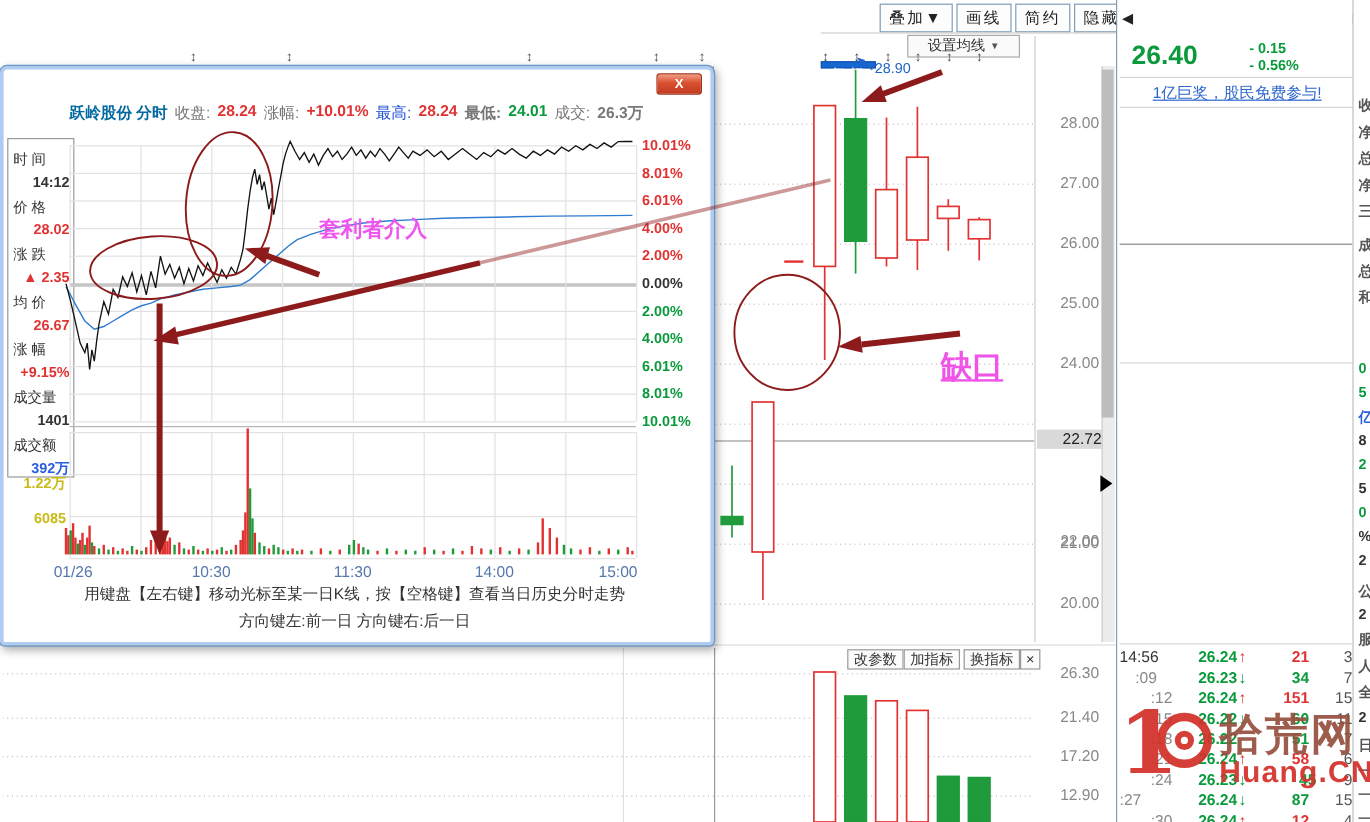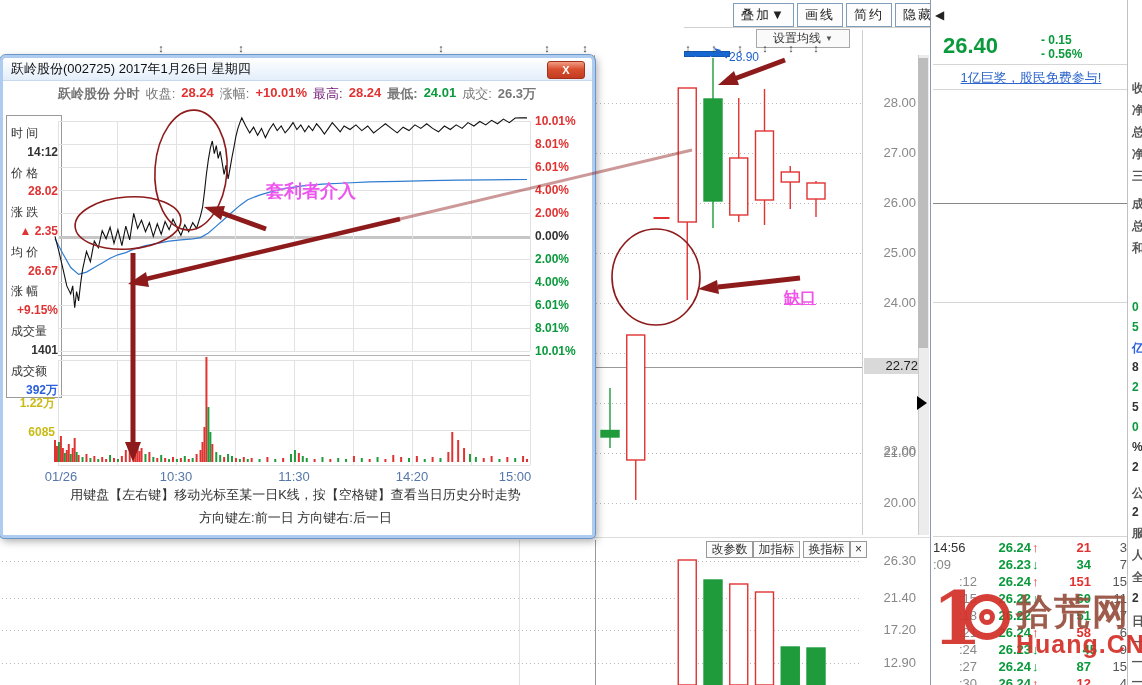--- a/index.html
+++ b/index.html
@@ -114,21 +114,21 @@
     <div class="abs" style="left:2px;top:203px;width:196px;height:1px;background:#888;"></div>
     <div class="abs" style="left:2px;top:302px;width:196px;height:1px;background:#d5d5d5;"></div>
     <div id="statrows"></div>
     <div class="abs" style="left:2px;top:536px;width:196px;height:1px;background:#d5d5d5;"></div>
     <div id="tickrows" class="abs" style="left:0;top:538px;width:200px;height:147px;overflow:hidden;">
         <div style="position: absolute; left: 2px; top: 2px; width: 44px; text-align: left; color: rgb(51, 51, 51);">14:56</div>
         <div style="position: absolute; left: 56px; top: 2px; width: 44px; text-align: right; font-weight: bold; color: rgb(10, 154, 60);">26.24</div>
         <div style="position: absolute; left: 101px; top: 2px; width: 12px; font-weight: bold; color: rgb(225, 50, 50);">↑</div>
         <div style="position: absolute; left: 114px; top: 2px; width: 46px; text-align: right; font-weight: bold; color: rgb(225, 50, 50);">21</div>
         <div style="position: absolute; left: 164px; top: 2px; width: 32px; text-align: right; color: rgb(85, 85, 85);">3</div>
-        <div style="position: absolute; left: 2px; top: 19px; width: 44px; text-align: left; color: rgb(136, 136, 136);">:09</div>
+        <div style="position: absolute; left: 2px; top: 19px; width: 44px; text-align: center; color: rgb(136, 136, 136);">:09</div>
         <div style="position: absolute; left: 56px; top: 19px; width: 44px; text-align: right; font-weight: bold; color: rgb(10, 154, 60);">26.23</div>
         <div style="position: absolute; left: 101px; top: 19px; width: 12px; font-weight: bold; color: rgb(10, 154, 60);">↓</div>
         <div style="position: absolute; left: 114px; top: 19px; width: 46px; text-align: right; font-weight: bold; color: rgb(10, 154, 60);">34</div>
         <div style="position: absolute; left: 164px; top: 19px; width: 32px; text-align: right; color: rgb(85, 85, 85);">7</div>
         <div style="position: absolute; left: 2px; top: 36px; width: 44px; text-align: right; color: rgb(136, 136, 136);">:12</div>
         <div style="position: absolute; left: 56px; top: 36px; width: 44px; text-align: right; font-weight: bold; color: rgb(10, 154, 60);">26.24</div>
         <div style="position: absolute; left: 101px; top: 36px; width: 12px; font-weight: bold; color: rgb(225, 50, 50);">↑</div>
         <div style="position: absolute; left: 114px; top: 36px; width: 46px; text-align: right; font-weight: bold; color: rgb(225, 50, 50);">151</div>
         <div style="position: absolute; left: 164px; top: 36px; width: 32px; text-align: right; color: rgb(85, 85, 85);">15</div>
         <div style="position: absolute; left: 2px; top: 53px; width: 44px; text-align: right; color: rgb(136, 136, 136);">:15</div>
@@ -144,21 +144,21 @@
         <div style="position: absolute; left: 2px; top: 87px; width: 44px; text-align: right; color: rgb(136, 136, 136);">:21</div>
         <div style="position: absolute; left: 56px; top: 87px; width: 44px; text-align: right; font-weight: bold; color: rgb(10, 154, 60);">26.24</div>
         <div style="position: absolute; left: 101px; top: 87px; width: 12px; font-weight: bold; color: rgb(225, 50, 50);">↑</div>
         <div style="position: absolute; left: 114px; top: 87px; width: 46px; text-align: right; font-weight: bold; color: rgb(225, 50, 50);">58</div>
         <div style="position: absolute; left: 164px; top: 87px; width: 32px; text-align: right; color: rgb(85, 85, 85);">6</div>
         <div style="position: absolute; left: 2px; top: 104px; width: 44px; text-align: right; color: rgb(136, 136, 136);">:24</div>
         <div style="position: absolute; left: 56px; top: 104px; width: 44px; text-align: right; font-weight: bold; color: rgb(10, 154, 60);">26.23</div>
         <div style="position: absolute; left: 101px; top: 104px; width: 12px; font-weight: bold; color: rgb(10, 154, 60);">↓</div>
         <div style="position: absolute; left: 114px; top: 104px; width: 52px; text-align: right; font-weight: bold; color: rgb(10, 154, 60);">45</div>
         <div style="position: absolute; left: 164px; top: 104px; width: 32px; text-align: right; color: rgb(85, 85, 85);">9</div>
-        <div style="position: absolute; left: 2px; top: 121px; width: 44px; text-align: right; color: rgb(136, 136, 136);">:27</div>
+        <div style="position: absolute; left: 2px; top: 121px; width: 44px; text-align: left; color: rgb(136, 136, 136);">:27</div>
         <div style="position: absolute; left: 56px; top: 121px; width: 44px; text-align: right; font-weight: bold; color: rgb(10, 154, 60);">26.24</div>
         <div style="position: absolute; left: 101px; top: 121px; width: 12px; font-weight: bold; color: rgb(10, 154, 60);">↓</div>
         <div style="position: absolute; left: 114px; top: 121px; width: 46px; text-align: right; font-weight: bold; color: rgb(10, 154, 60);">87</div>
         <div style="position: absolute; left: 164px; top: 121px; width: 32px; text-align: right; color: rgb(85, 85, 85);">15</div>
         <div style="position: absolute; left: 2px; top: 138px; width: 44px; text-align: right; color: rgb(136, 136, 136);">:30</div>
         <div style="position: absolute; left: 56px; top: 138px; width: 44px; text-align: right; font-weight: bold; color: rgb(10, 154, 60);">26.24</div>
         <div style="position: absolute; left: 101px; top: 138px; width: 12px; font-weight: bold; color: rgb(225, 50, 50);">↑</div>
         <div style="position: absolute; left: 114px; top: 138px; width: 46px; text-align: right; font-weight: bold; color: rgb(225, 50, 50);">12</div>
         <div style="position: absolute; left: 164px; top: 138px; width: 32px; text-align: right; color: rgb(85, 85, 85);">4</div>
       </div>
@@ -188,31 +188,28 @@
       <div style="position: absolute; left: 4px; top: 547px; font-size: 12px; color: rgb(85, 85, 85); font-weight: bold; white-space: nowrap;">人</div>
       <div style="position: absolute; left: 4px; top: 569px; font-size: 12px; color: rgb(85, 85, 85); font-weight: bold; white-space: nowrap;">全</div>
       <div style="position: absolute; left: 4px; top: 591px; font-size: 12px; color: rgb(51, 51, 51); font-weight: bold; white-space: nowrap;">2</div>
       <div style="position: absolute; left: 4px; top: 613px; font-size: 12px; color: rgb(85, 85, 85); font-weight: bold; white-space: nowrap;">日</div>
       <div style="position: absolute; left: 4px; top: 634px; font-size: 12px; color: rgb(85, 85, 85); font-weight: bold; white-space: nowrap;">—</div>
       <div style="position: absolute; left: 4px; top: 654px; font-size: 12px; color: rgb(85, 85, 85); font-weight: bold; white-space: nowrap;">—</div>
       <div style="position: absolute; left: 4px; top: 674px; font-size: 12px; color: rgb(85, 85, 85); font-weight: bold; white-space: nowrap;">—</div>
     </div>
 
   <div id="popup" class="abs">
-    <div id="popup-title">
-      <span>跃岭股份(002725) 2017年1月26日 星期四</span>
-    </div>
     <div id="popup-close">X</div>
     <div id="popup-stats">
-        <span style="color: #737373; font-weight: bold;">跃岭股份 分时</span>
+        <span style="color: #0369a1; font-weight: bold;">跃岭股份 分时</span>
         <span style="color: rgb(119, 119, 119); font-weight: normal;">收盘:</span>
         <span style="color: rgb(225, 50, 50); font-weight: bold;">28.24</span>
         <span style="color: rgb(119, 119, 119); font-weight: normal;">涨幅: </span>
         <span style="color: rgb(225, 50, 50); font-weight: bold;">+10.01%</span>
-        <span style="color: #701a75; font-weight: normal;">最高: </span>
+        <span style="color: #1d4ed8; font-weight: normal;">最高: </span>
         <span style="color: rgb(225, 50, 50); font-weight: bold;">28.24</span>
         <span style="color: rgb(119, 119, 119); font-weight: bold;">最低: </span>
         <span style="color: rgb(10, 154, 60); font-weight: bold;">24.01</span>
         <span style="color: rgb(119, 119, 119); font-weight: normal;">成交:</span>
         <span style="color: rgb(119, 119, 119); font-weight: bold;">26.3万</span>
       </div>
     <div id="info-box">
         <div class="irow" style="position: absolute; top: 9px; color: rgb(51, 51, 51); left: 4px;">时 间</div>
         <div class="irow" style="position: absolute; top: 28.8px; color: rgb(51, 51, 51); right: 3px; text-align: right; font-weight: bold; left: auto; width: 48px;">14:12</div>
         <div class="irow" style="position: absolute; top: 48.6px; color: rgb(51, 51, 51); left: 4px;">价 格</div>
@@ -274,21 +271,21 @@
         <div style="position: absolute; left: 532px; top: 194px; font-size: 12px; font-weight: bold; color: rgb(10, 154, 60);">2.00%</div>
         <div style="position: absolute; left: 532px; top: 217px; font-size: 12px; font-weight: bold; color: rgb(10, 154, 60);">4.00%</div>
         <div style="position: absolute; left: 532px; top: 240px; font-size: 12px; font-weight: bold; color: rgb(10, 154, 60);">6.01%</div>
         <div style="position: absolute; left: 532px; top: 263px; font-size: 12px; font-weight: bold; color: rgb(10, 154, 60);">8.01%</div>
         <div style="position: absolute; left: 532px; top: 286px; font-size: 12px; font-weight: bold; color: rgb(10, 154, 60);">10.01%</div>
       </div>
     <div id="popup-times">
         <div style="position: absolute; left: 30px; top: 411px; width: 56px; text-align: center; color: rgb(85, 119, 170); font-size: 13px;">01/26</div>
         <div style="position: absolute; left: 145px; top: 411px; width: 56px; text-align: center; color: rgb(85, 119, 170); font-size: 13px;">10:30</div>
         <div style="position: absolute; left: 263px; top: 411px; width: 56px; text-align: center; color: rgb(85, 119, 170); font-size: 13px;">11:30</div>
-        <div style="position: absolute; left: 381px; top: 411px; width: 56px; text-align: center; color: rgb(85, 119, 170); font-size: 13px;">14:20</div>
+        <div style="position: absolute; left: 381px; top: 411px; width: 56px; text-align: center; color: rgb(85, 119, 170); font-size: 13px;">14:00</div>
         <div style="position: absolute; left: 484px; top: 411px; width: 56px; text-align: center; color: rgb(85, 119, 170); font-size: 13px;">15:00</div>
       </div>
     <div class="abs" style="left:0;top:428px;width:585px;text-align:center;color:#333;font-size:13px;">用键盘【左右键】移动光标至某一日K线，按【空格键】查看当日历史分时走势</div>
     <div class="abs" style="left:0;top:451px;width:585px;text-align:center;color:#333;font-size:13px;">方向键左:前一日   方向键右:后一日</div>
   <div style="position: absolute; left: 2px; top: 337px; width: 50px; text-align: right; color: rgb(201, 187, 22); font-weight: bold; font-size: 12px;">1.22万</div>
       <div style="position: absolute; left: 2px; top: 367px; width: 50px; text-align: right; color: rgb(201, 187, 22); font-weight: bold; font-size: 12px;">6085</div>
     </div>
 
   <svg id="gfx" width="1142" height="685" viewBox="0 0 1142 685">
       <polyline points="55.0,238.8 62.9,253.7 70.7,267.5 78.6,274.4 86.5,272.1 94.3,267.5 102.2,262.9 110.1,258.3 117.9,254.8 125.8,252.6 133.7,249.1 145.5,245.7 157.3,243.3 169.1,241.1 180.9,239.9 192.7,238.8 200.5,237.6 208.4,233.0 216.3,226.1 224.1,219.2 232.0,212.3 239.9,205.4 247.7,199.7 259.5,195.1 271.3,191.6 287.1,188.2 302.8,185.8 322.5,184.1 346.1,183.0 369.7,181.8 399.2,181.3 428.7,180.7 458.2,180.1 487.7,179.9 527.0,179.5" fill="none" stroke="#2f7cd0" stroke-width="1.2"></polyline>
@@ -428,21 +425,21 @@
       <line x1="266" y1="229" x2="222" y2="213" stroke="#8e1b1b" stroke-width="5"></line>
       <polygon points="204,207 225,206 221,220" fill="#8e1b1b"></polygon>
       <line x1="785" y1="60" x2="734" y2="79" stroke="#8e1b1b" stroke-width="5"></line>
       <polygon points="718,85 739,85 734,71" fill="#8e1b1b"></polygon>
       <line x1="800" y1="278" x2="718" y2="287" stroke="#8e1b1b" stroke-width="5"></line>
       <polygon points="698,289 719,294 717,280" fill="#8e1b1b"></polygon>
       <line x1="727" y1="58" x2="718" y2="51" stroke="#1e63c8" stroke-width="1.2"></line>
       <polygon points="714,48 721,50 718,54" fill="#1e63c8"></polygon>
     </svg>
 
-  <div class="abs magenta" style="left:784px;top:288px;font-size:16px;text-decoration:underline;">缺口</div>
+  <div class="abs magenta" style="left:784px;top:288px;font-size:26px;text-decoration:underline;">缺口</div>
   <div class="abs magenta" style="left:266px;top:179px;font-size:18px;color:#ee55ee;">套利者介入</div>
   <div class="abs" style="left:729px;top:50px;font-size:12px;color:#1e63c8;z-index:31;">28.90</div>
 
   <div id="watermark" class="abs">
     <span style="position:absolute;left:8px;top:-6px;font-size:72px;font-weight:bold;color:#d3312a;font-family:'DejaVu Serif',serif;">1</span>
     <span style="position:absolute;left:40px;top:12px;width:46px;height:46px;border:7px solid #d3312a;border-radius:50%;box-sizing:border-box;"></span>
     <span style="position:absolute;left:55px;top:27px;width:16px;height:16px;border:5px solid #d3312a;border-radius:50%;box-sizing:border-box;"></span>
     <span style="position:absolute;left:92px;top:6px;font-size:36px;font-weight:bold;color:#96503f;letter-spacing:2px;">拾荒网</span>
     <span style="position:absolute;left:92px;top:48px;font-size:25px;font-weight:bold;color:#d3312a;letter-spacing:1px;">Huang.CN</span>
   </div>

